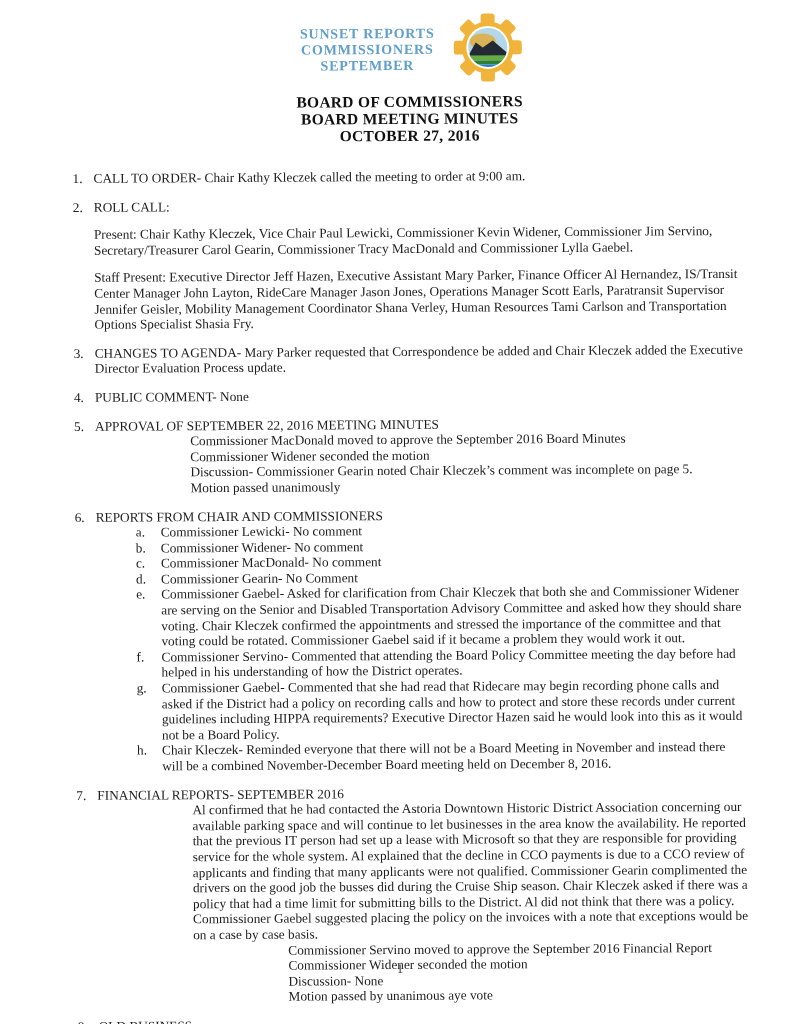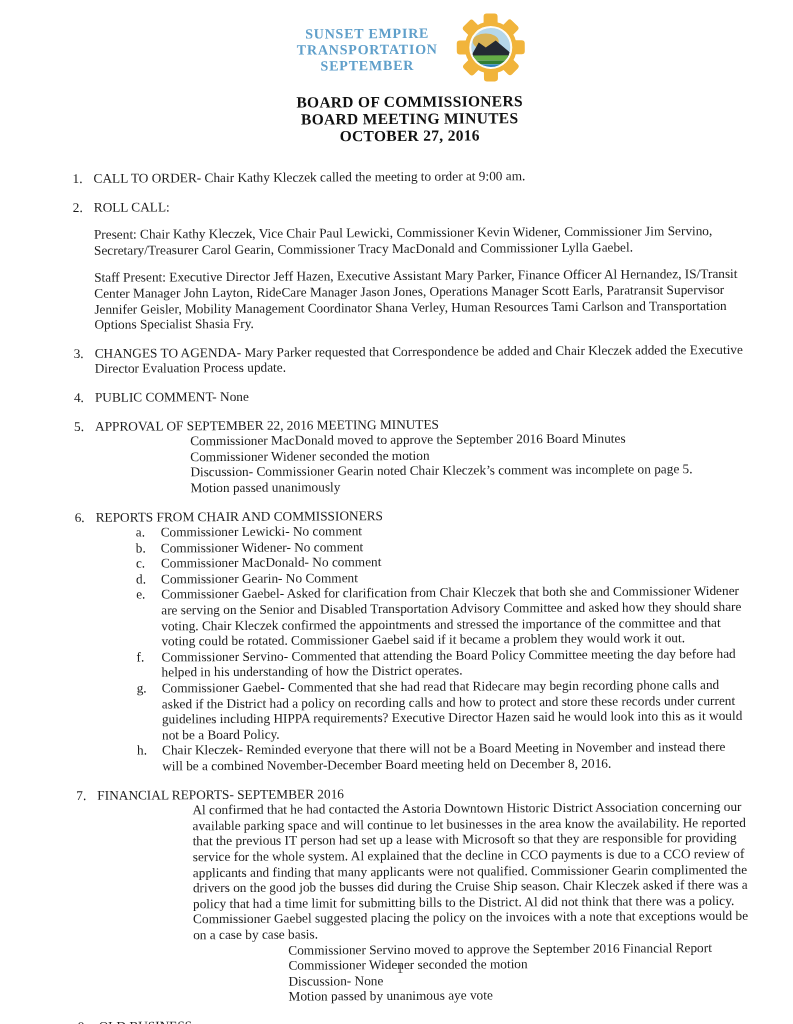--- a/index.html
+++ b/index.html
@@ -69,22 +69,22 @@
 </style>
 </head>
 <body>
 
 <div class="page">
   <div class="tilt">
 
     <div class="header">
       <div class="org-row">
         <div class="org-name">
-          <div>SUNSET EMPIRE</div>
-          <div>TRANSPORTATION</div>
+          <div>SUNSET REPORTS</div>
+          <div>COMMISSIONERS</div>
           <div>SEPTEMBER</div>
         </div>
         <span>
           <svg width="78" height="72" viewBox="0 0 78 72" aria-hidden="true">
             <g fill="#f1b43b">
               <rect x="32" y="2" width="14" height="68" rx="3"></rect>
               <rect x="32" y="2" width="14" height="68" rx="3" transform="rotate(45 39 36)"></rect>
               <rect x="32" y="2" width="14" height="68" rx="3" transform="rotate(90 39 36)"></rect>
               <rect x="32" y="2" width="14" height="68" rx="3" transform="rotate(135 39 36)"></rect>
               <circle cx="39" cy="36" r="26"></circle>

